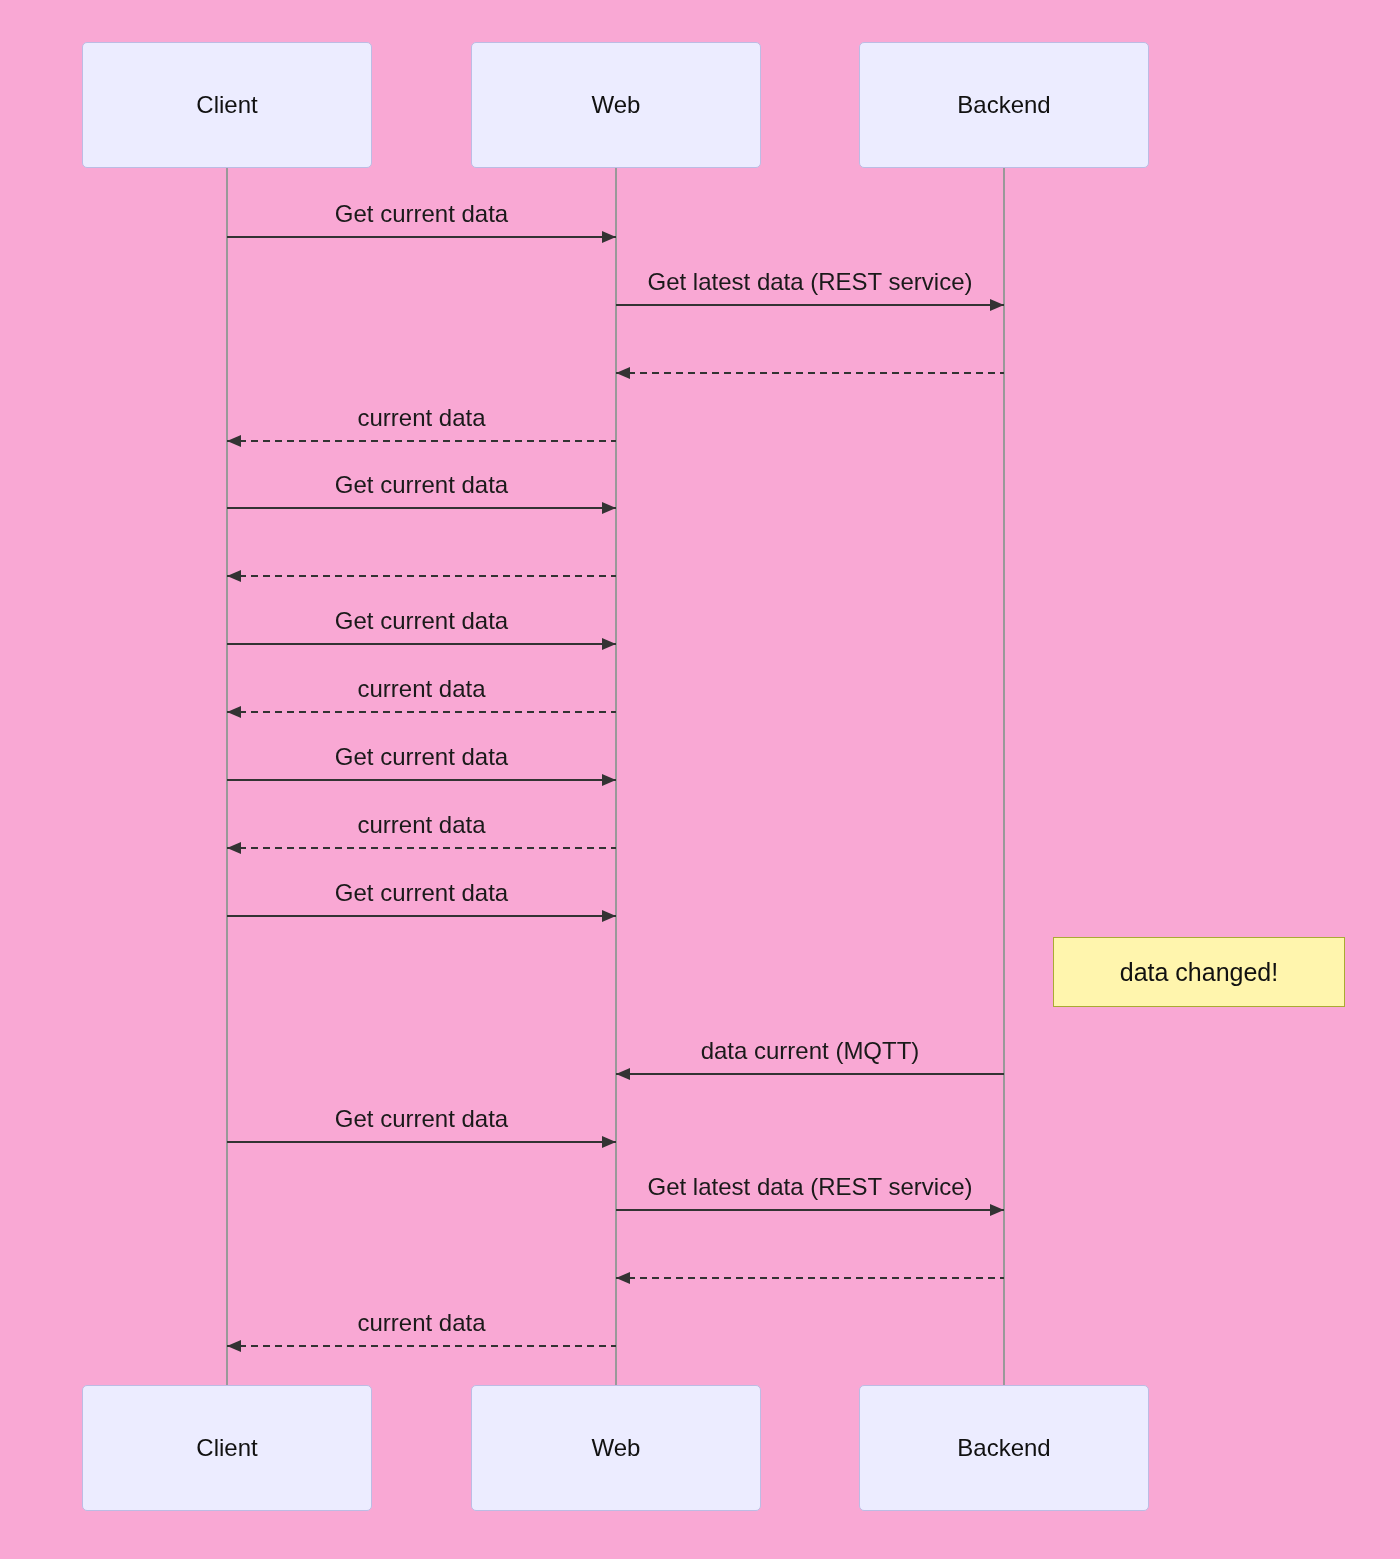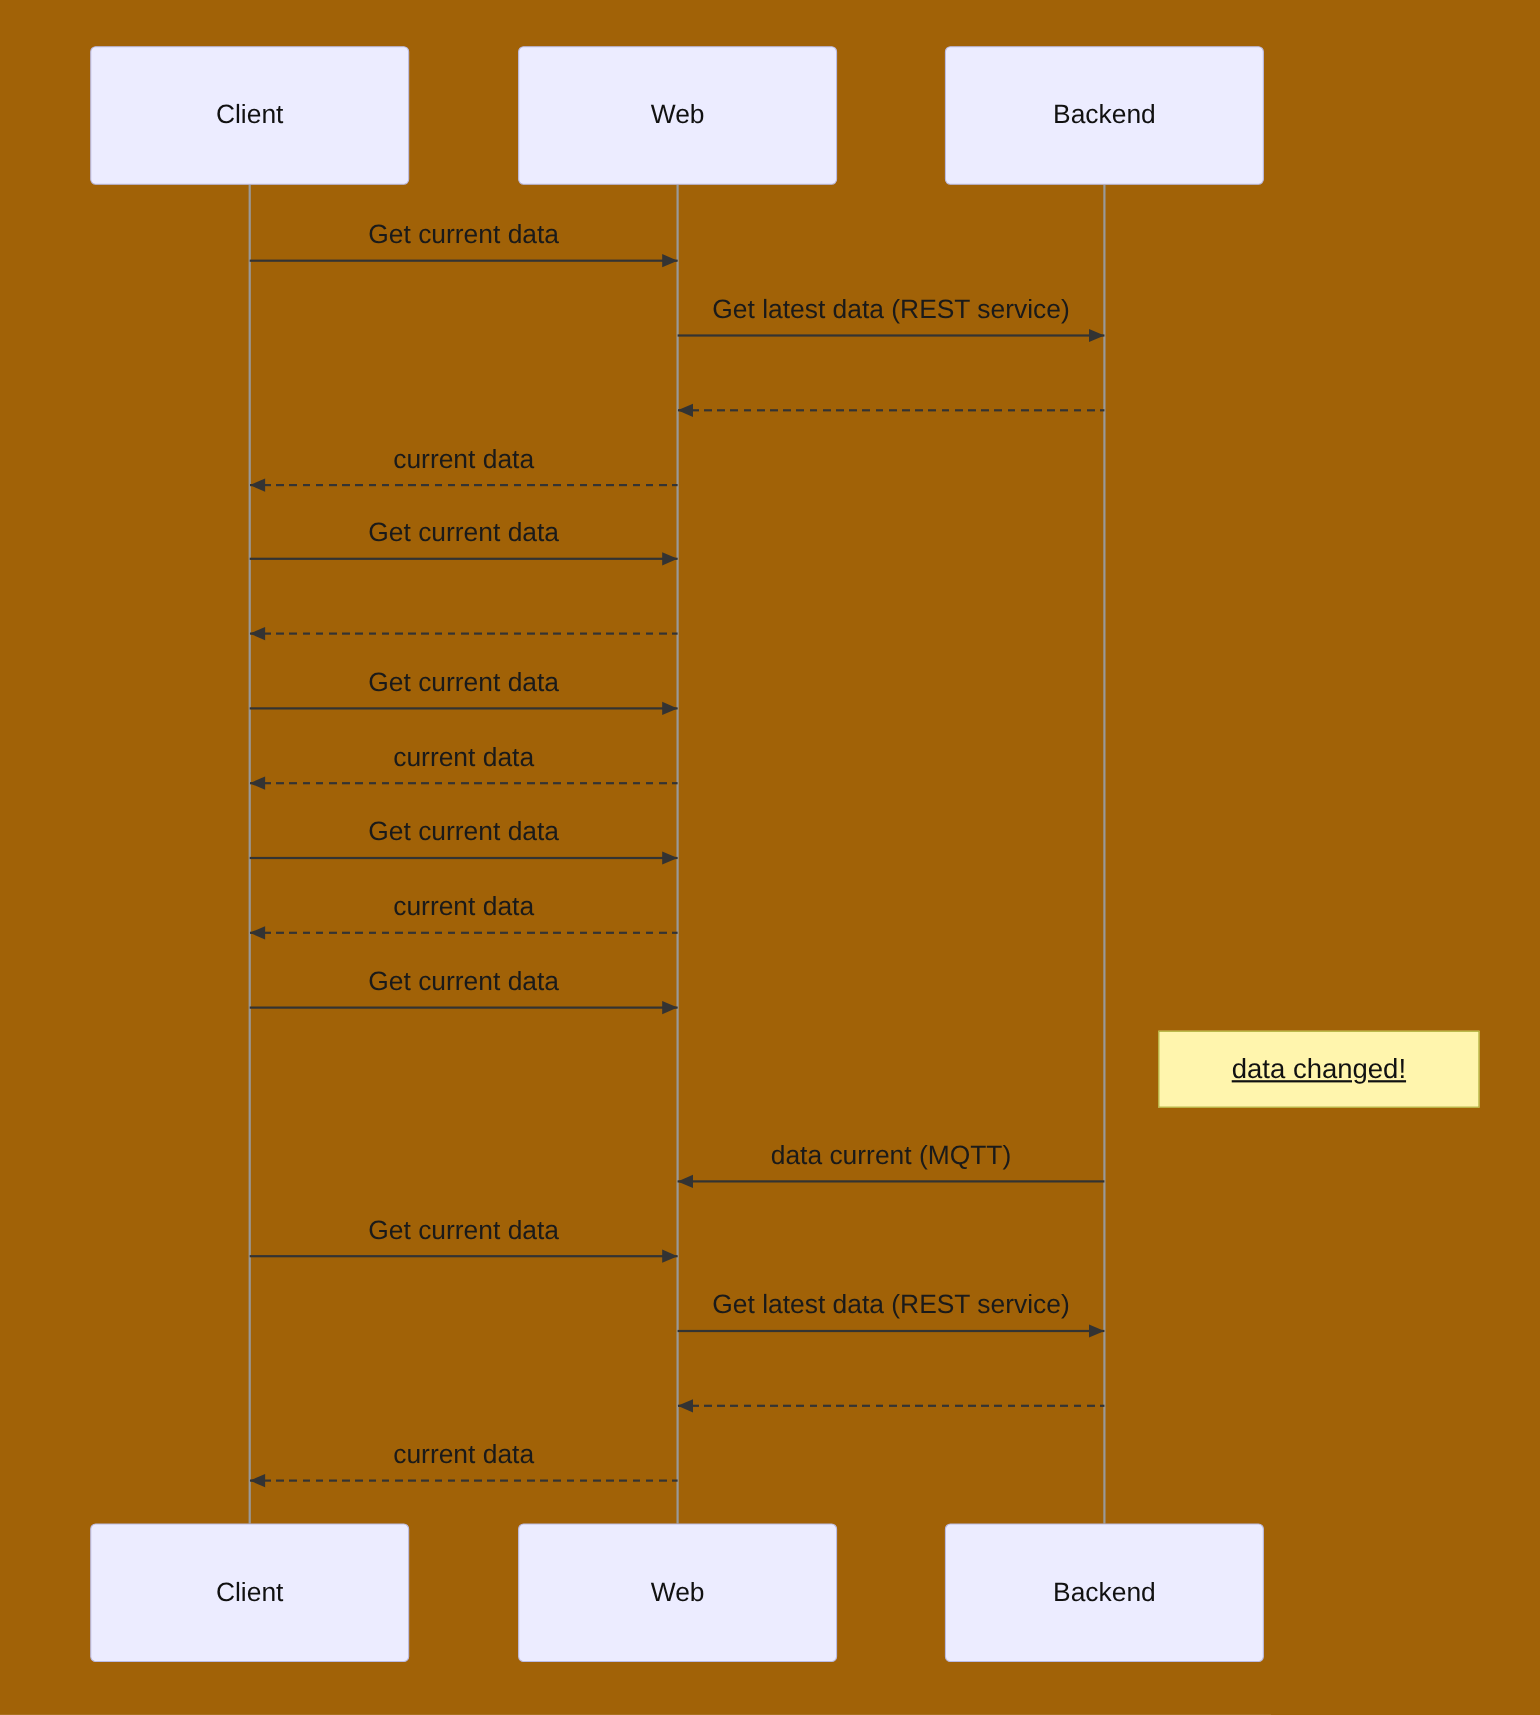--- a/index.html
+++ b/index.html
@@ -8,21 +8,21 @@
     --note-fill:#FFF5AD;
     --note-border:#AAAA33;
     --line:#333333;
     --lifeline:#999999;
     --text:#1a1a1a;
   }
   html,body{margin:0;padding:0;background:#ffffff;}
   .diagram{
     position:relative;
     width:1400px;height:1559px;
-    background:#a16207;
+    background:#f9a8d4;
     font-family:"Liberation Sans","DejaVu Sans",sans-serif;
     color:var(--text);
     overflow:hidden;
   }
   .lifeline{
     position:absolute;
     width:2px;
     background:var(--lifeline);
   }
   .actor-box{
@@ -63,21 +63,20 @@
   .note{
     position:absolute;
     left:1053px;top:937px;
     width:292px;height:70px;
     background:var(--note-fill);
     border:1px solid var(--note-border);
     box-sizing:border-box;
     display:flex;align-items:center;justify-content:center;
     font-size:25px;
     color:#111;
-    text-decoration:underline;
   }
 </style>
 </head>
 <body>
 
 <div class="diagram">
   <div id="actors-layer">
       <div class="lifeline" style="left: 226px; top: 168px; height: 1217px;"></div>
       <div class="actor-box" style="left: 82px; top: 42px;">
         <span>Client</span>

